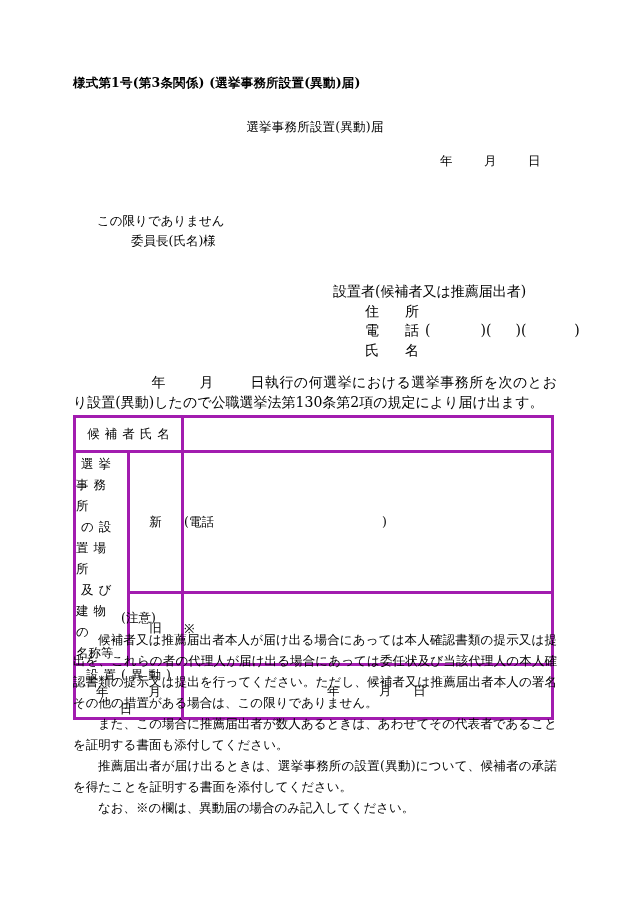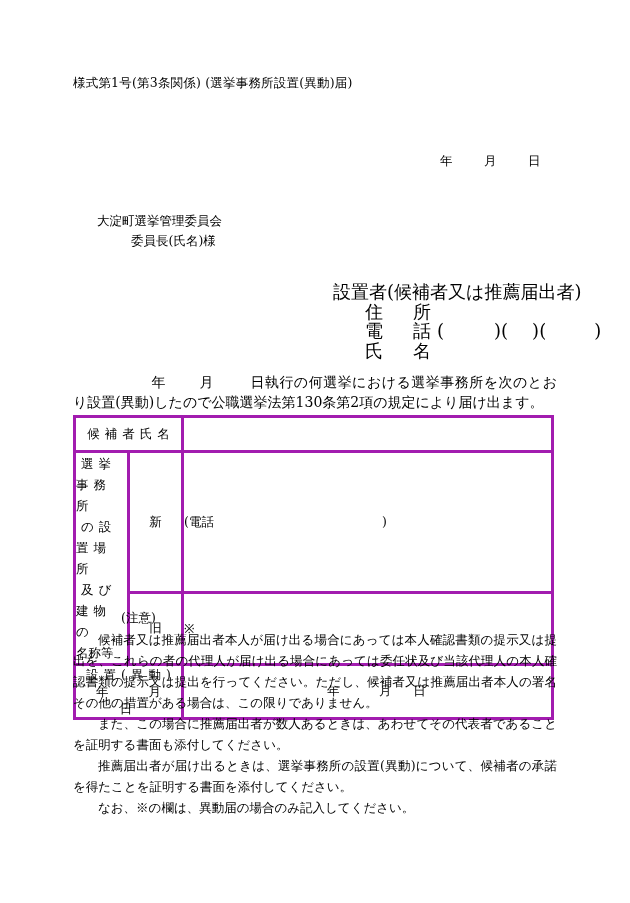--- a/index.html
+++ b/index.html
@@ -20,20 +20,21 @@
   }
 
   
   .doc-form-number {
     position: absolute;
     left: 73px;
     top: 75px;
     font-size: 12.5px;
     letter-spacing: 0.2px;
     white-space: nowrap;
+    font-weight: bold;
   }
   .doc-title {
     position: absolute;
     left: 0;
     right: 0;
     top: 119px;
     text-align: center;
     font-size: 12.5px;
     letter-spacing: 0.2px;
   }
@@ -58,21 +59,21 @@
     line-height: 20px;
   }
   .addressee .line2 {
     padding-left: 34px;
   }
 
   .applicant {
     position: absolute;
     left: 333px;
     top: 282px;
-    font-size: 18px;
+    font-size: 14px;
     line-height: 19.5px;
     white-space: nowrap;
   }
   .applicant .lbl2 {
     display: inline-block;
     min-width: 32px;
     letter-spacing: 6px;
     margin-left: 32px;
   }
   .ph-a { display: inline-block; width: 50px; }
@@ -175,29 +176,30 @@
     text-justify: inter-character;
   }
 </style>
 </head>
 <body>
 
 <div class="page">
 
   <div class="doc-form-number">様式第1号(第3条関係) (選挙事務所設置(異動)届)</div>
 
+  <div class="doc-title">選挙事務所設置(異動)届</div>
 
   <div class="date-line-top">
     <span class="g">年</span>
     <span class="g">月</span>
     <span class="g">日</span>
   </div>
 
   <div class="addressee">
-    <div>大淀町選挙管理委員会</div>
+    <div>この限りでありません</div>
     <div class="line2">委員長(氏名)様</div>
   </div>
 
   <div class="applicant">
     <div>設置者(候補者又は推薦届出者)</div>
     <div>
       <span class="lbl2">住　所</span>
     </div>
     <div>
       <span class="lbl2">電　話</span><span>(</span><span class="ph-a"></span><span>)</span><span>(</span><span class="ph-b"></span><span>)</span><span>(</span><span class="ph-c"></span><span>)</span>

